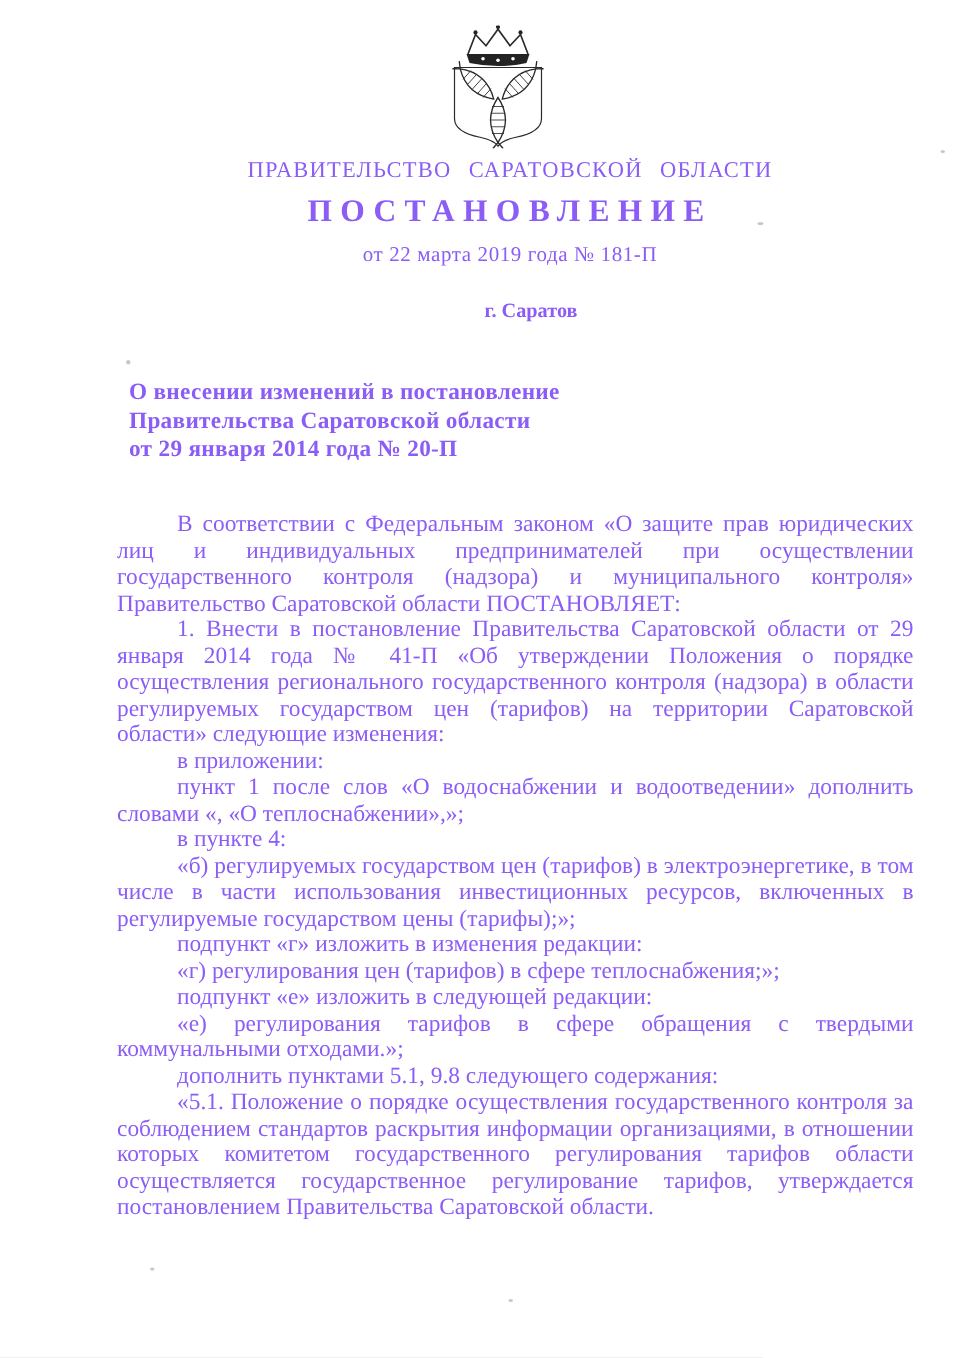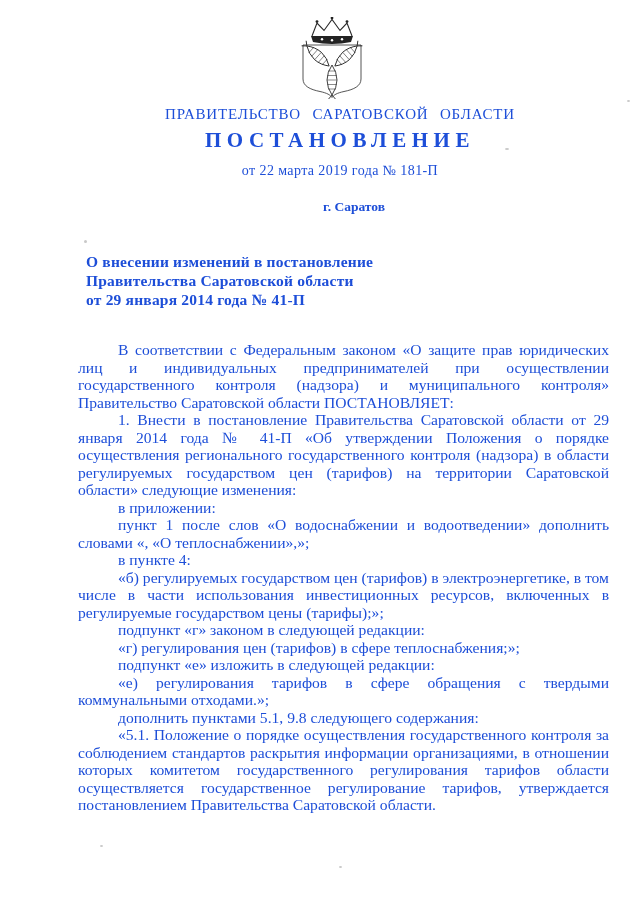--- a/index.html
+++ b/index.html
@@ -2,21 +2,21 @@
 <html><head>
 <meta charset="utf-8">
 <style>
   html,body{margin:0;padding:0;background:#e8e8e8;}
   .page{
     position:relative;
     width:640px;height:905px;
     background:#ffffff;
     overflow:hidden;
     font-family:"Liberation Serif", serif;
-    color:#1d4ed8;
+    color:#8b5cf6;
   }
   .center{position:absolute;left:70px;width:540px;text-align:center;white-space:nowrap;}
   .emblem{position:absolute;left:300px;top:17px;width:64px;height:82px;}
   .emblem .ln{fill:none;stroke:#2a2a2a;stroke-width:1.1;}
   .emblem .thin{fill:none;stroke:#2a2a2a;stroke-width:0.8;}
   .emblem .solid{fill:#232323;stroke:none;}
   .emblem .pearl{fill:#ffffff;stroke:none;}
   .emblem .fishbody{fill:#ffffff;stroke:#2a2a2a;stroke-width:0.9;}
   .emblem .fin{fill:none;stroke:#2a2a2a;stroke-width:0.9;}
   .emblem .hatch{fill:none;stroke:#2a2a2a;stroke-width:0.55;}
@@ -92,31 +92,31 @@
   </svg>
 
   <div class="center org">ПРАВИТЕЛЬСТВО САРАТОВСКОЙ ОБЛАСТИ</div>
   <div class="center doctype">ПОСТАНОВЛЕНИЕ</div>
   <div class="center dateline">от 22 марта 2019 года № 181-П</div>
   <div class="center city">г. Саратов</div>
 
   <div class="title">
     <div>О внесении изменений в постановление</div>
     <div>Правительства Саратовской области</div>
-    <div>от 29 января 2014 года № 41-П</div>
+    <div>от 29 января 2014 года № 20-П</div>
   </div>
 
   <div class="bodytext">
     <p>В соответствии с Федеральным законом «О защите прав юридических лиц и индивидуальных предпринимателей при осуществлении государственного контроля (надзора) и муниципального контроля» Правительство Саратовской области ПОСТАНОВЛЯЕТ:</p>
     <p>1. Внести в постановление Правительства Саратовской области от 29 января 2014 года № 41-П «Об утверждении Положения о порядке осуществления регионального государственного контроля (надзора) в области регулируемых государством цен (тарифов) на территории Саратовской области» следующие изменения:</p>
     <p>в приложении:</p>
     <p>пункт 1 после слов «О водоснабжении и водоотведении» дополнить словами «, «О теплоснабжении»,»;</p>
     <p>в пункте 4:</p>
     <p>«б) регулируемых государством цен (тарифов) в электроэнергетике, в том числе в части использования инвестиционных ресурсов, включенных в регулируемые государством цены (тарифы);»;</p>
-    <p>подпункт «г» законом в следующей редакции:</p>
+    <p>подпункт «г» изложить в изменения редакции:</p>
     <p>«г) регулирования цен (тарифов) в сфере теплоснабжения;»;</p>
     <p>подпункт «е» изложить в следующей редакции:</p>
     <p>«е) регулирования тарифов в сфере обращения с твердыми коммунальными отходами.»;</p>
     <p>дополнить пунктами 5.1, 9.8 следующего содержания:</p>
     <p>«5.1. Положение о порядке осуществления государственного контроля за соблюдением стандартов раскрытия информации организациями, в отношении которых комитетом государственного регулирования тарифов области осуществляется государственное регулирование тарифов, утверждается постановлением Правительства Саратовской области.</p>
   </div>
 
   <div class="speck" style="left:84px;top:240px;width:3px;height:3px;"></div>
   <div class="speck" style="left:505px;top:148px;width:4px;height:2px;"></div>
   <div class="speck" style="left:627px;top:100px;width:3px;height:2px;"></div>

